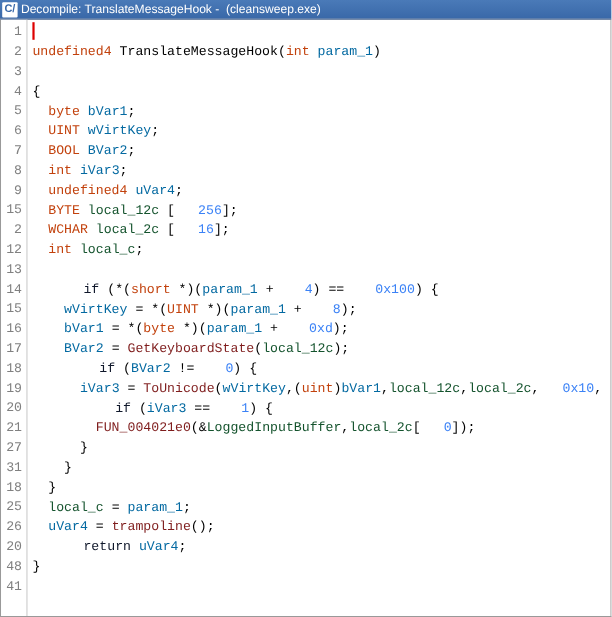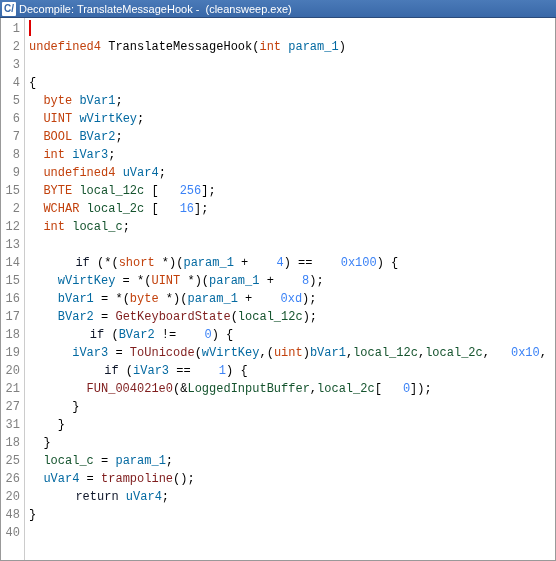--- a/index.html
+++ b/index.html
@@ -112,16 +112,16 @@
       <div>19</div>
       <div>20</div>
       <div>21</div>
       <div>27</div>
       <div>31</div>
       <div>18</div>
       <div>25</div>
       <div>26</div>
       <div>20</div>
       <div>48</div>
-      <div>40</div>
+      <div>41</div>
     </div>
   <div class="code" id="code"><div class="line"><span class="cursor"></span></div><div class="line"><span class="ty">undefined4 </span><span class="fn">TranslateMessageHook</span><span class="pun">(</span><span class="ty">int </span><span class="id">param_1</span><span class="pun">)</span></div><div class="line"></div><div class="line"><span class="pun">{</span></div><div class="line"><span class="pun">  </span><span class="ty">byte </span><span class="id">bVar1</span><span class="pun">;</span></div><div class="line"><span class="pun">  </span><span class="ty">UINT </span><span class="id">wVirtKey</span><span class="pun">;</span></div><div class="line"><span class="pun">  </span><span class="ty">BOOL </span><span class="id">BVar2</span><span class="pun">;</span></div><div class="line"><span class="pun">  </span><span class="ty">int </span><span class="id">iVar3</span><span class="pun">;</span></div><div class="line"><span class="pun">  </span><span class="ty">undefined4 </span><span class="id">uVar4</span><span class="pun">;</span></div><div class="line"><span class="pun">  </span><span class="ty">BYTE </span><span class="gl">local_12c </span><span class="pun">[</span><span class="num">256</span><span class="pun">];</span></div><div class="line"><span class="pun">  </span><span class="ty">WCHAR </span><span class="gl">local_2c </span><span class="pun">[</span><span class="num">16</span><span class="pun">];</span></div><div class="line"><span class="pun">  </span><span class="ty">int </span><span class="gl">local_c</span><span class="pun">;</span></div><div class="line"><span class="pun">  </span></div><div class="line"><span class="pun">  </span><span class="kw">if </span><span class="pun">(*(</span><span class="ty">short </span><span class="pun">*)(</span><span class="id">param_1</span><span class="pun"> + </span><span class="num">4</span><span class="pun">) == </span><span class="num">0x100</span><span class="pun">) {</span></div><div class="line"><span class="pun">    </span><span class="id">wVirtKey</span><span class="pun"> = *(</span><span class="ty">UINT </span><span class="pun">*)(</span><span class="id">param_1</span><span class="pun"> + </span><span class="num">8</span><span class="pun">);</span></div><div class="line"><span class="pun">    </span><span class="id">bVar1</span><span class="pun"> = *(</span><span class="ty">byte </span><span class="pun">*)(</span><span class="id">param_1</span><span class="pun"> + </span><span class="num">0xd</span><span class="pun">);</span></div><div class="line"><span class="pun">    </span><span class="id">BVar2</span><span class="pun"> = </span><span class="gf">GetKeyboardState</span><span class="pun">(</span><span class="gl">local_12c</span><span class="pun">);</span></div><div class="line"><span class="pun">    </span><span class="kw">if </span><span class="pun">(</span><span class="id">BVar2</span><span class="pun"> != </span><span class="num">0</span><span class="pun">) {</span></div><div class="line"><span class="pun">      </span><span class="id">iVar3</span><span class="pun"> = </span><span class="gf">ToUnicode</span><span class="pun">(</span><span class="id">wVirtKey</span><span class="pun">,(</span><span class="ty">uint</span><span class="pun">)</span><span class="id">bVar1</span><span class="pun">,</span><span class="gl">local_12c</span><span class="pun">,</span><span class="gl">local_2c</span><span class="pun">,</span><span class="num">0x10</span><span class="pun">,</span><span class="num">0</span><span class="pun">);</span></div><div class="line"><span class="pun">      </span><span class="kw">if </span><span class="pun">(</span><span class="id">iVar3</span><span class="pun"> == </span><span class="num">1</span><span class="pun">) {</span></div><div class="line"><span class="pun">        </span><span class="gf">FUN_004021e0</span><span class="pun">(&amp;</span><span class="gl">LoggedInputBuffer</span><span class="pun">,</span><span class="gl">local_2c</span><span class="pun">[</span><span class="num">0</span><span class="pun">]);</span></div><div class="line"><span class="pun">      }</span></div><div class="line"><span class="pun">    }</span></div><div class="line"><span class="pun">  }</span></div><div class="line"><span class="pun">  </span><span class="gl">local_c</span><span class="pun"> = </span><span class="id">param_1</span><span class="pun">;</span></div><div class="line"><span class="pun">  </span><span class="id">uVar4</span><span class="pun"> = </span><span class="gf">trampoline</span><span class="pun">();</span></div><div class="line"><span class="pun">  </span><span class="kw">return </span><span class="id">uVar4</span><span class="pun">;</span></div><div class="line"><span class="pun">}</span></div><div class="line"></div></div>
 </div>
 
 </body></html>

